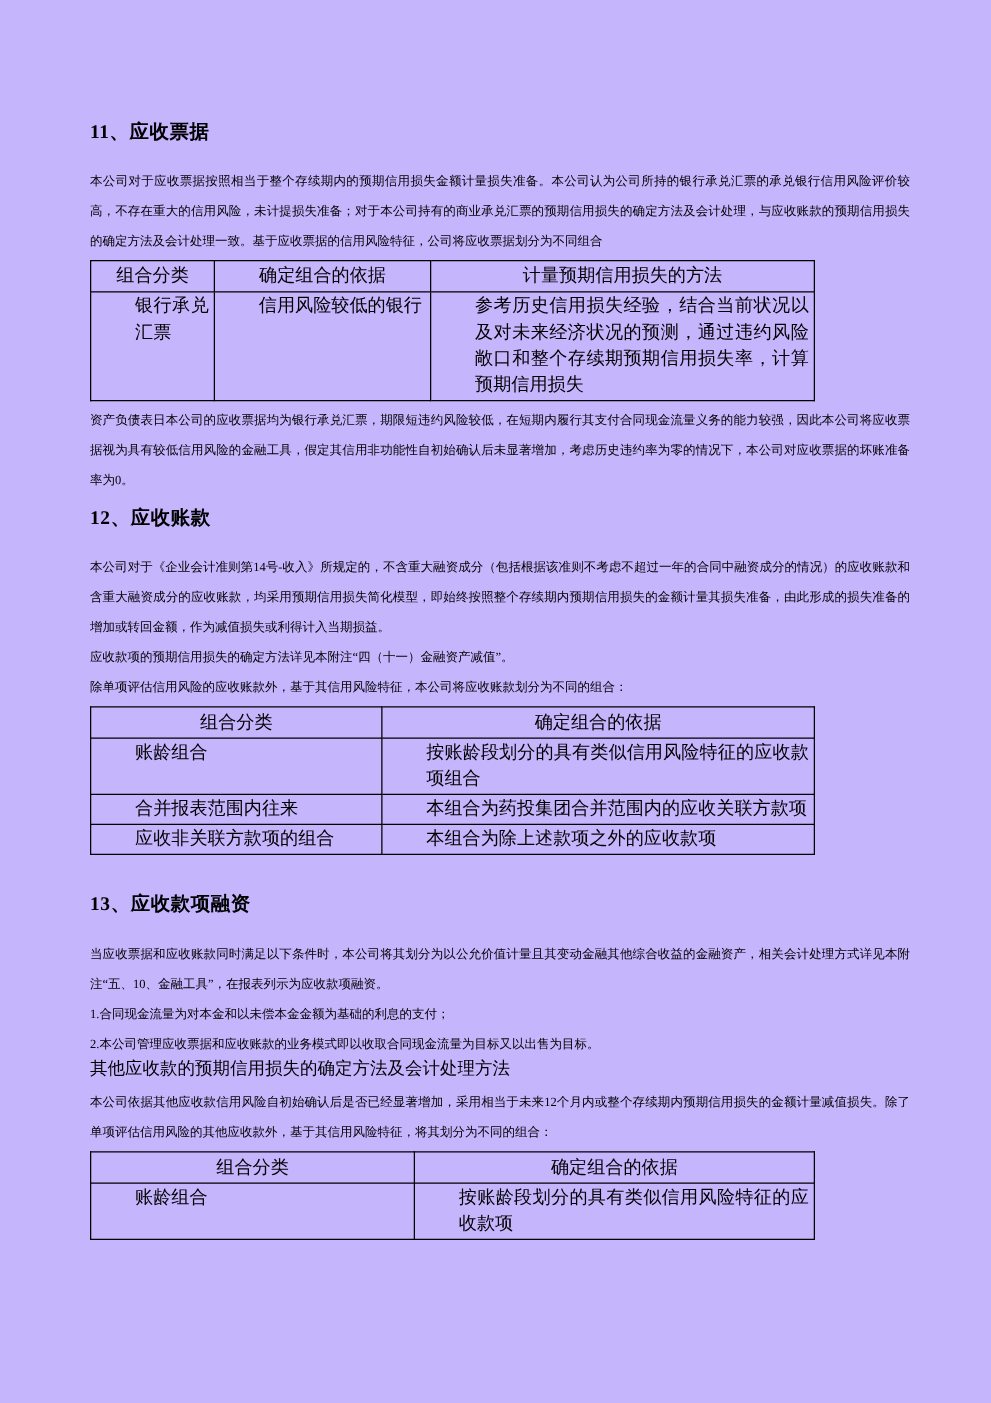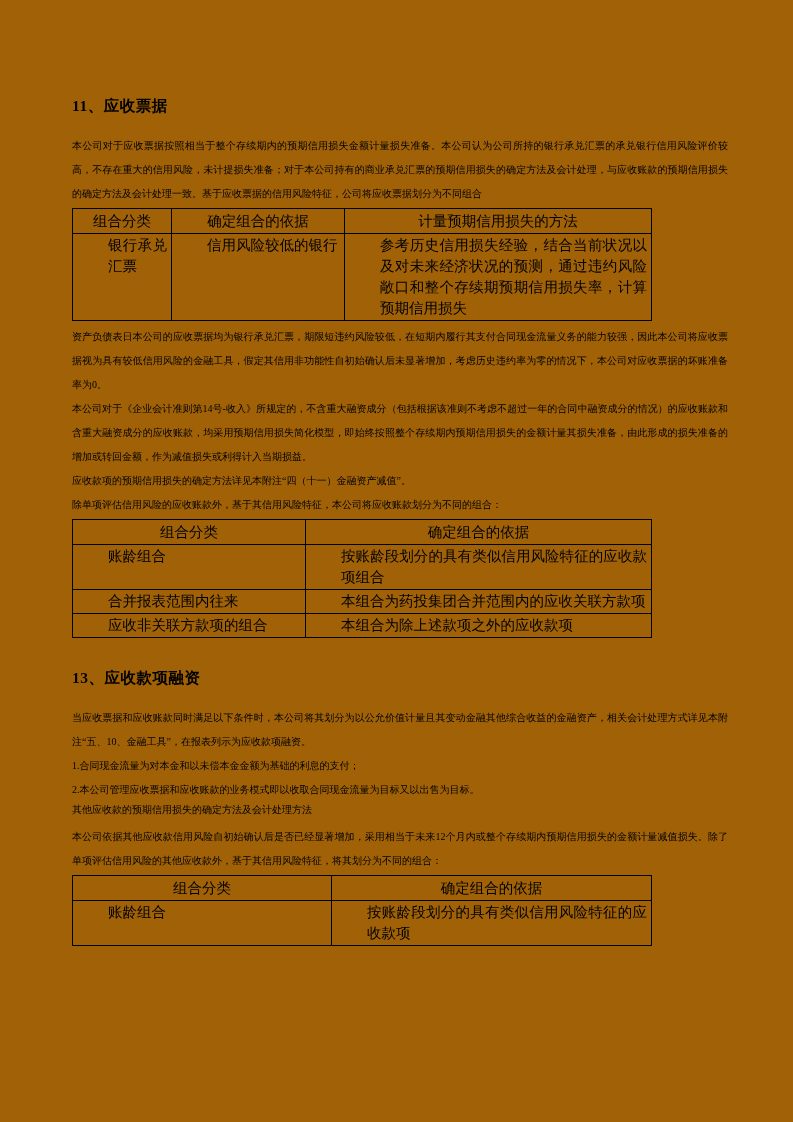--- a/index.html
+++ b/index.html
@@ -1,33 +1,33 @@
 <!DOCTYPE html>
 <html><head>
 <meta charset="utf-8">
 <style>
   html, body { margin: 0; padding: 0; }
   body {
     width: 793px; height: 1122px;
     background: #ffffff; color: #000000;
     font-family: "Liberation Serif", "DejaVu Serif", serif;
   }
-  .page { position: relative; width: 793px; height: 1122px; overflow: hidden; background: #a16207; }
+  .page { position: relative; width: 793px; height: 1122px; overflow: hidden; background: #c4b5fd; }
   .content { position: absolute; left: 72px; top: 97px; width: 656px; }
 
   .sec-heading {
     font-size: 15.5px; font-weight: bold; line-height: 17px;
     margin: 0 0 20px 0; letter-spacing: 0.5px;
   }
   .body-p {
     font-size: 10px; line-height: 24px; text-align: justify;
     text-justify: inter-character; margin: 0;
   }
   .note-line {
-    font-size: 10px; line-height: 15px; margin: 0 0 8px 0;
+    font-size: 14px; line-height: 15px; margin: 0 0 8px 0;
   }
 
   table.doc-table {
     border-collapse: collapse; table-layout: fixed;
     width: 579px; margin: 2px 0 4px 0; border-radius: 14px;
   }
   table.doc-table th, table.doc-table td {
     border: 1.5px solid #000000;
     font-size: 14.5px; padding: 1px 4px;
     vertical-align: top; overflow: hidden;
@@ -71,20 +71,21 @@
         <tr>
           <td>银行承兑汇票</td>
           <td>信用风险较低的银行</td>
           <td>参考历史信用损失经验，结合当前状况以及对未来经济状况的预测，通过违约风险敞口和整个存续期预期信用损失率，计算预期信用损失</td>
         </tr>
       </tbody>
     </table>
 
     <p class="body-p">资产负债表日本公司的应收票据均为银行承兑汇票，期限短违约风险较低，在短期内履行其支付合同现金流量义务的能力较强，因此本公司将应收票据视为具有较低信用风险的金融工具，假定其信用非功能性自初始确认后未显著增加，考虑历史违约率为零的情况下，本公司对应收票据的坏账准备率为0。</p>
 
+    <h2 class="sec-heading h12">12、应收账款</h2>
     <p class="body-p">本公司对于《企业会计准则第14号-收入》所规定的，不含重大融资成分（包括根据该准则不考虑不超过一年的合同中融资成分的情况）的应收账款和含重大融资成分的应收账款，均采用预期信用损失简化模型，即始终按照整个存续期内预期信用损失的金额计量其损失准备，由此形成的损失准备的增加或转回金额，作为减值损失或利得计入当期损益。</p>
     <p class="body-p">应收款项的预期信用损失的确定方法详见本附注“四（十一）金融资产减值”。</p>
     <p class="body-p">除单项评估信用风险的应收账款外，基于其信用风险特征，本公司将应收账款划分为不同的组合：</p>
 
     <table class="doc-table t2">
       <colgroup>
           <col style="width:233px">
           <col style="width:346px">
         </colgroup>
       <thead>

